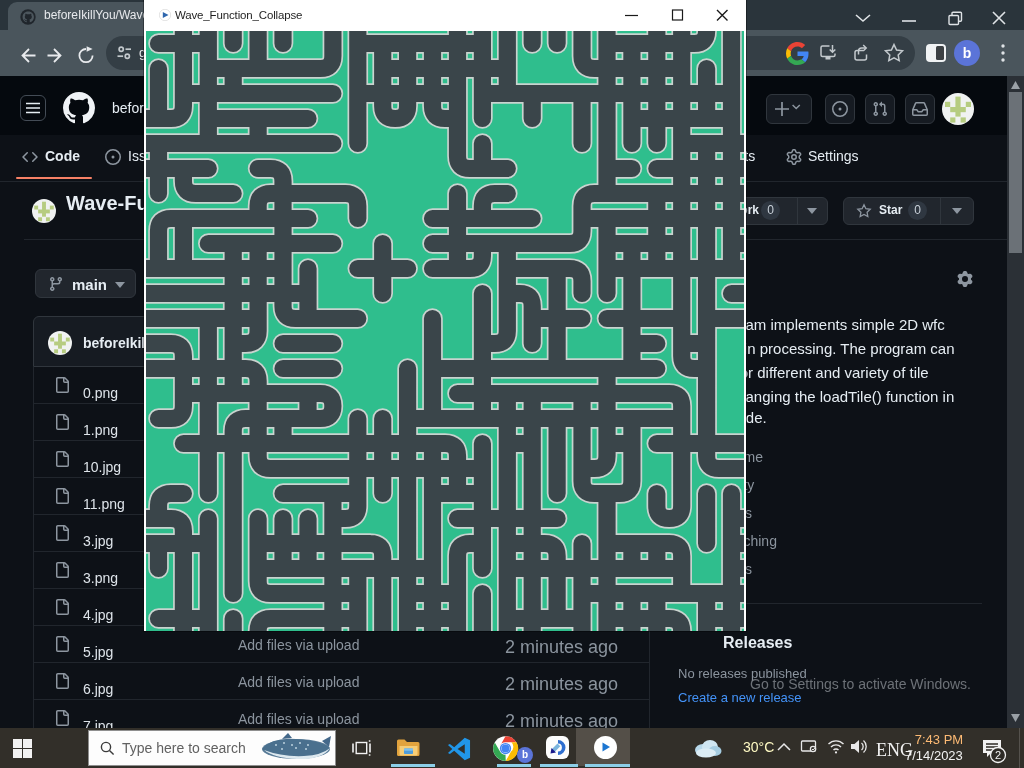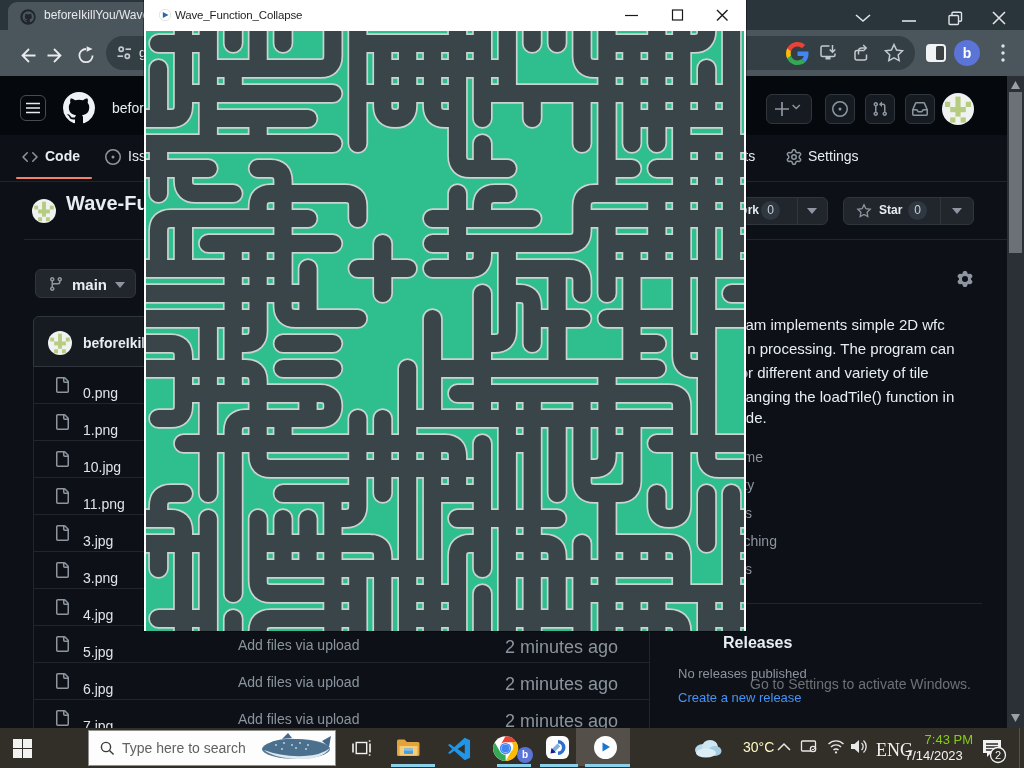--- a/index.html
+++ b/index.html
@@ -429,21 +429,21 @@
 </svg>
 <svg class="abs" style="left:827px;top:11px" width="18" height="15" viewBox="0 0 18 15" fill="none" stroke="#e8e8e8" stroke-width="1.4">
   <path d="M1.5 5 a10.5 10.5 0 0 1 15 0 M4 8 a7 7 0 0 1 10 0 M6.5 11 a3.5 3.5 0 0 1 5 0"></path>
   <circle cx="9" cy="13.4" r="1.1" fill="#e8e8e8" stroke="none"></circle>
 </svg>
 <svg class="abs" style="left:850px;top:10px" width="18" height="17" viewBox="0 0 18 17" fill="#e8e8e8">
   <path d="M1 6 h3.5 L9 2 v13 L4.5 11 H1 Z"></path>
   <path d="M11.5 5 a4.5 4.5 0 0 1 0 7 M13.5 2.5 a8 8 0 0 1 0 12" fill="none" stroke="#e8e8e8" stroke-width="1.3"></path>
 </svg>
 <div class="abs" style="left:876px;top:12px;font-size:18px;color:#f2f2f2;font-family:Liberation Serif, serif;">ENG</div>
-<div class="abs" style="left:905px;top:4px;width:68px;text-align:right;font-size:13px;color:#84cc16;">7:43 PM</div>
+<div class="abs" style="left:905px;top:4px;width:68px;text-align:center;font-size:13px;color:#fdba74;">7:43 PM</div>
 <div class="abs" style="left:905px;top:20px;width:68px;font-size:13px;color:#f2f2f2;">7/14/2023</div>
 <svg class="abs" style="left:981px;top:10px" width="26" height="26" viewBox="0 0 26 26">
   <path d="M2 2 h18 v13 h-10 l-4 4 v-4 h-4 Z" fill="#f2f2f2"></path>
   <path d="M5 6 h12 M5 9 h12 M5 12 h8" stroke="#2e2b26" stroke-width="1.4"></path>
   <circle cx="17" cy="17" r="7.5" fill="#2e2b26" stroke="#f2f2f2" stroke-width="1.3"></circle>
   <text x="17" y="21" font-size="11" fill="#f2f2f2" text-anchor="middle" font-family="Liberation Sans, sans-serif">2</text>
 </svg>
 <div class="abs" style="left:1019px;top:0;width:1px;height:40px;background:#55524d;"></div>
 
 </div>

